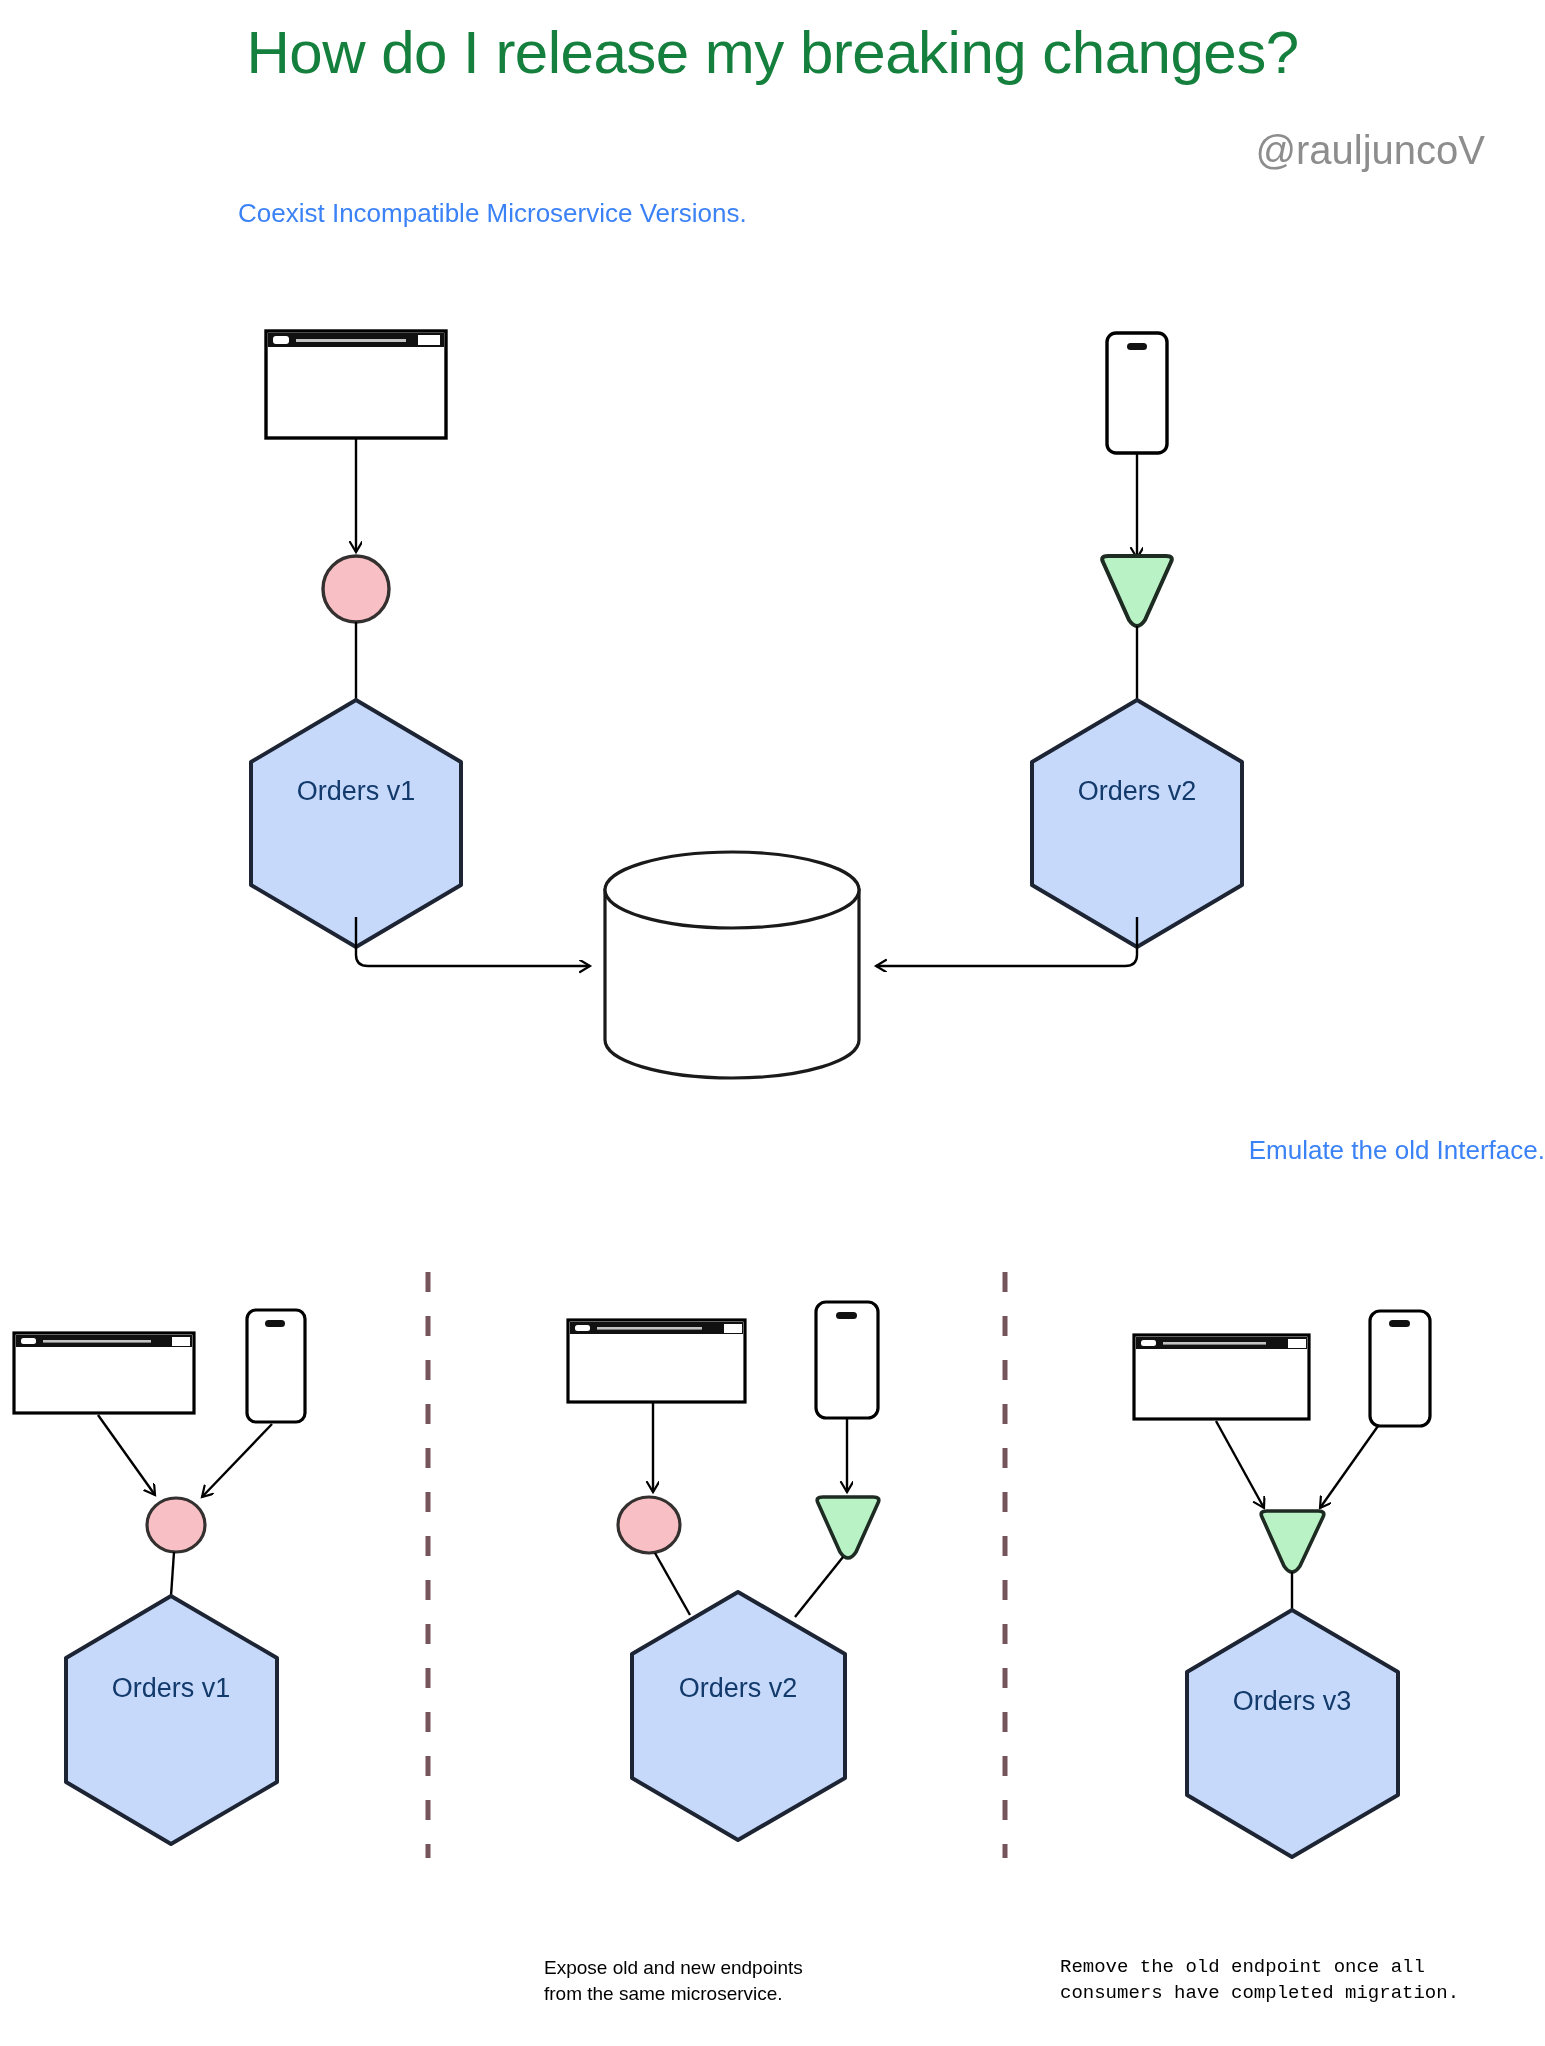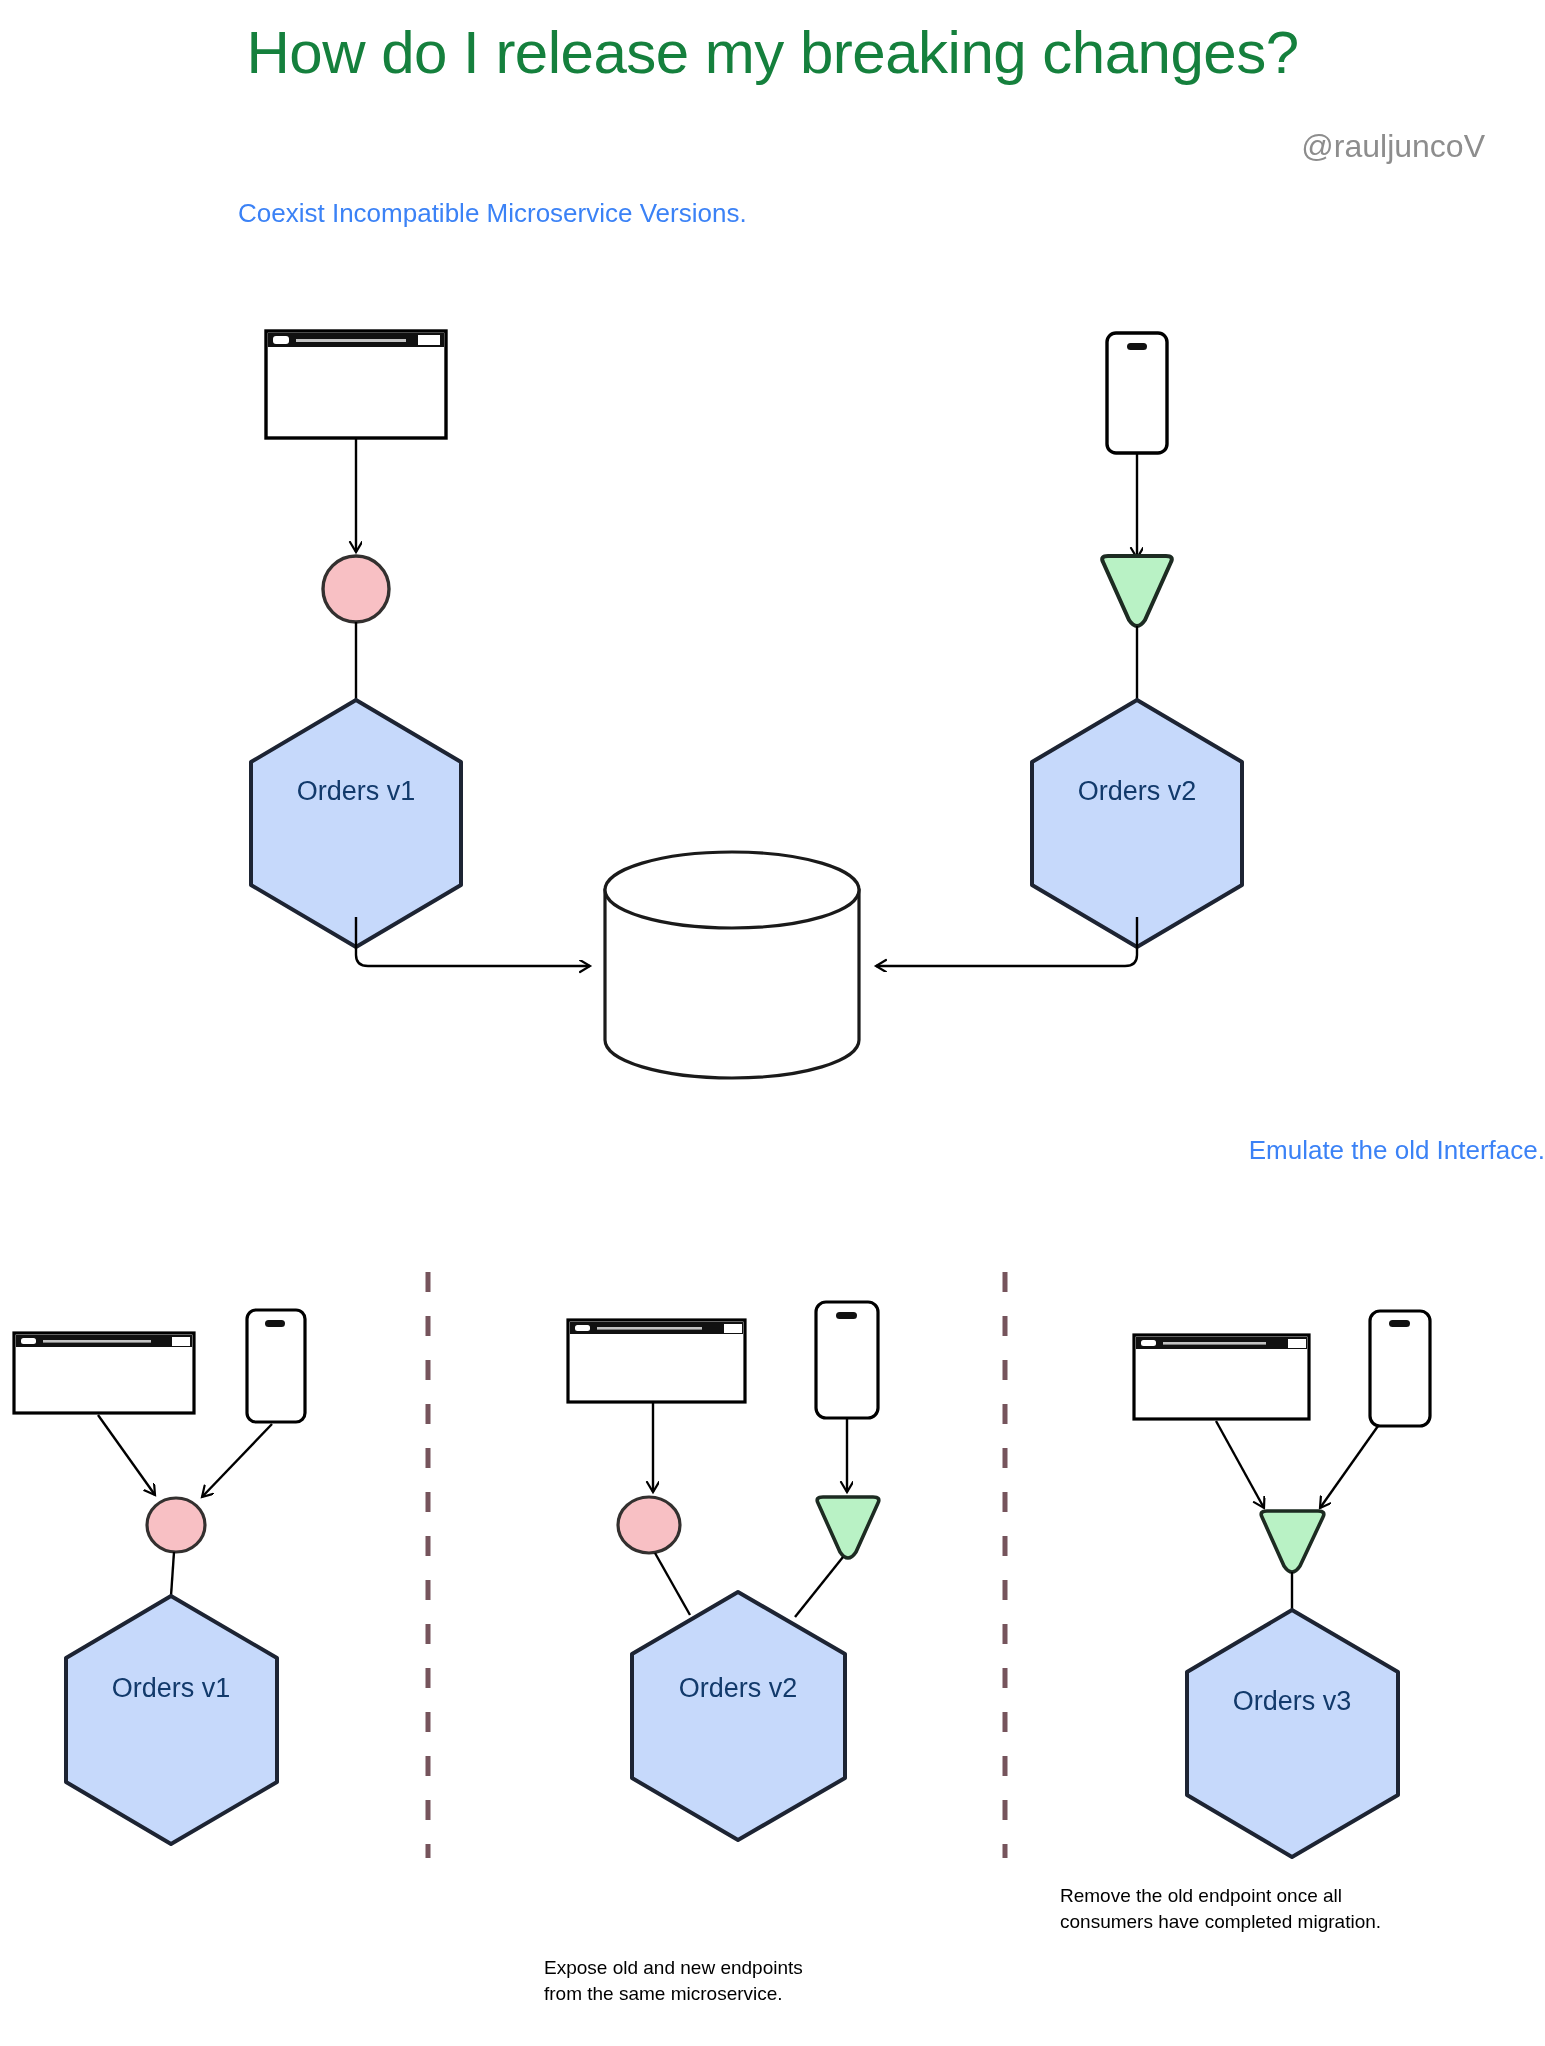--- a/index.html
+++ b/index.html
@@ -33,21 +33,21 @@
     font-weight: 400;
     color: #15803d;
     letter-spacing: -0.5px;
     white-space: nowrap;
   }
 
   .handle {
     position: absolute;
     right: 60px;
     top: 128px;
-    font-size: 32px;
+    font-size: 40px;
     color: #8d8d8d;
     letter-spacing: 0px;
     white-space: nowrap;
   }
 
   .section-heading {
     position: absolute;
     font-size: 26px;
     color: #3b82f6;
     white-space: nowrap;
@@ -56,21 +56,21 @@
   #heading-emulate { left: 0; top: 1135px; width: 1545px; text-align: right; }
 
   .caption {
     position: absolute;
     font-size: 19px;
     line-height: 1.35;
     color: #000000;
     white-space: pre-line;
   }
   #caption-middle { left: 544px; top: 1955px; width: 400px; }
-  #caption-right  { left: 1060px; top: 1883px; width: 440px; }
+  #caption-right  { left: 1060px; top: 1955px; width: 440px; font-family: Liberation Mono, monospace; }
 
   svg.diagram {
     position: absolute;
     left: 0;
     top: 0;
     width: 1545px;
     height: 2046px;
     overflow: visible;
   }
 

